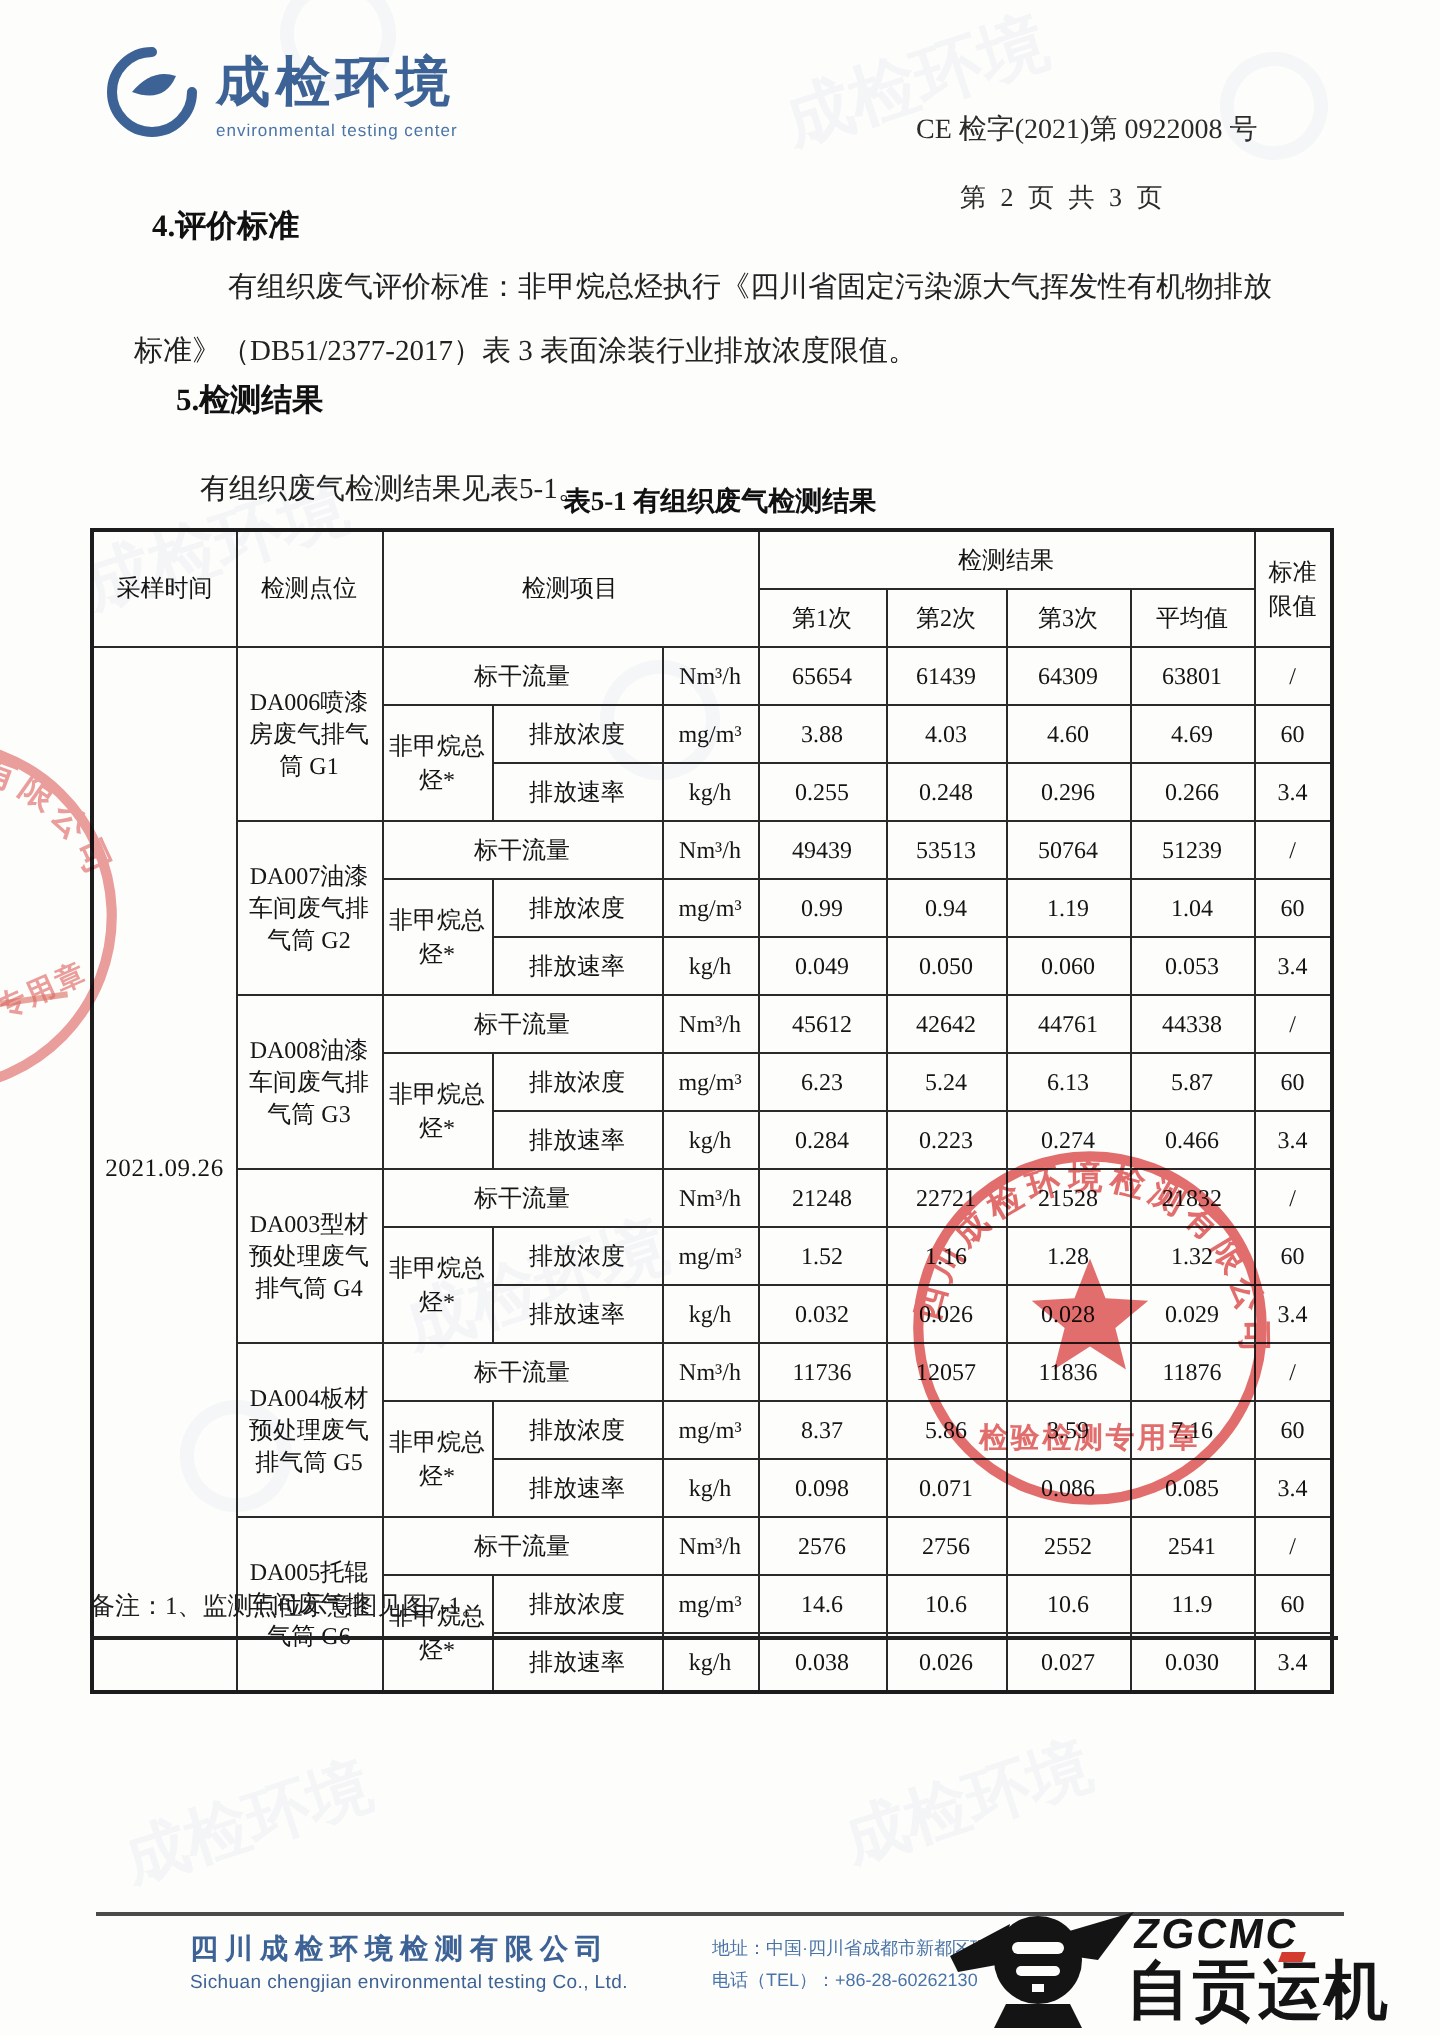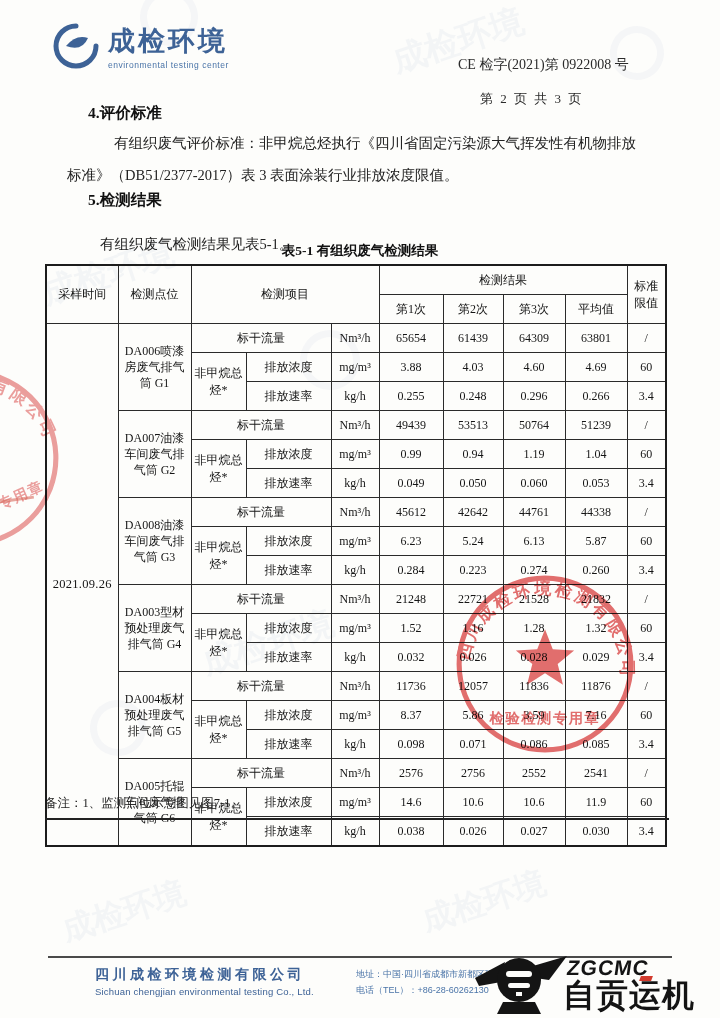--- a/index.html
+++ b/index.html
@@ -10,21 +10,21 @@
   }
   
   .logo{position:absolute;left:52px;top:22px;display:flex;align-items:center;gap:8px;}
   .logo-icon{width:48px;height:48px;}
   .logo-txt .cn{font-size:27px;font-weight:bold;color:#3d6296;letter-spacing:3px;font-family:"Liberation Sans","DejaVu Sans",sans-serif;}
   .logo-txt .en{font-size:8.5px;color:#4a74a8;letter-spacing:.5px;font-family:"Liberation Sans","DejaVu Sans",sans-serif;margin-top:1px;}
   .doc-no{position:absolute;top:56px;left:458px;width:210px;font-size:14px;color:#2b2b2b;text-align:left;}
   .page-no{position:absolute;top:79px;left:480px;font-size:13px;color:#2b2b2b;letter-spacing:2px;margin-top:11px;}
   
   .sec-title{position:absolute;font-size:15.5px;font-weight:bold;color:#111;}
-  .s4{left:88px;top:103px;}
+  .s4{left:76px;top:103px;}
   .s5{left:88px;top:190px;}
   .para{position:absolute;font-size:14.5px;color:#222;text-align:center;}
   .p4a{left:114px;top:134px;}
   .p4b{left:67px;top:166px;}
   .p5a{left:100px;top:219px;margin-top:16px;}
   .tbl-caption{position:absolute;top:242px;left:0;width:720px;text-align:center;
     font-size:13.5px;font-weight:bold;color:#111;}
   
   .tbl-wrap{position:absolute;left:45px;top:264px;width:622px;}
   table.results{border-collapse:collapse;table-layout:fixed;width:620px;font-size:12px;color:#151515;}
@@ -211,21 +211,21 @@
             <td>6.13</td>
             <td>5.87</td>
             <td>60</td>
           </tr>
           <tr>
             <td>排放速率</td>
             <td>kg/h</td>
             <td>0.284</td>
             <td>0.223</td>
             <td>0.274</td>
-            <td>0.260</td>
+            <td>0.466</td>
             <td>3.4</td>
           </tr>
           <tr>
             <td rowspan="3" class="c-point">DA003型材预处理废气排气筒 G4</td>
             <td colspan="2">标干流量</td>
             <td>Nm³/h</td>
             <td>21248</td>
             <td>22721</td>
             <td>21528</td>
             <td>21832</td>

